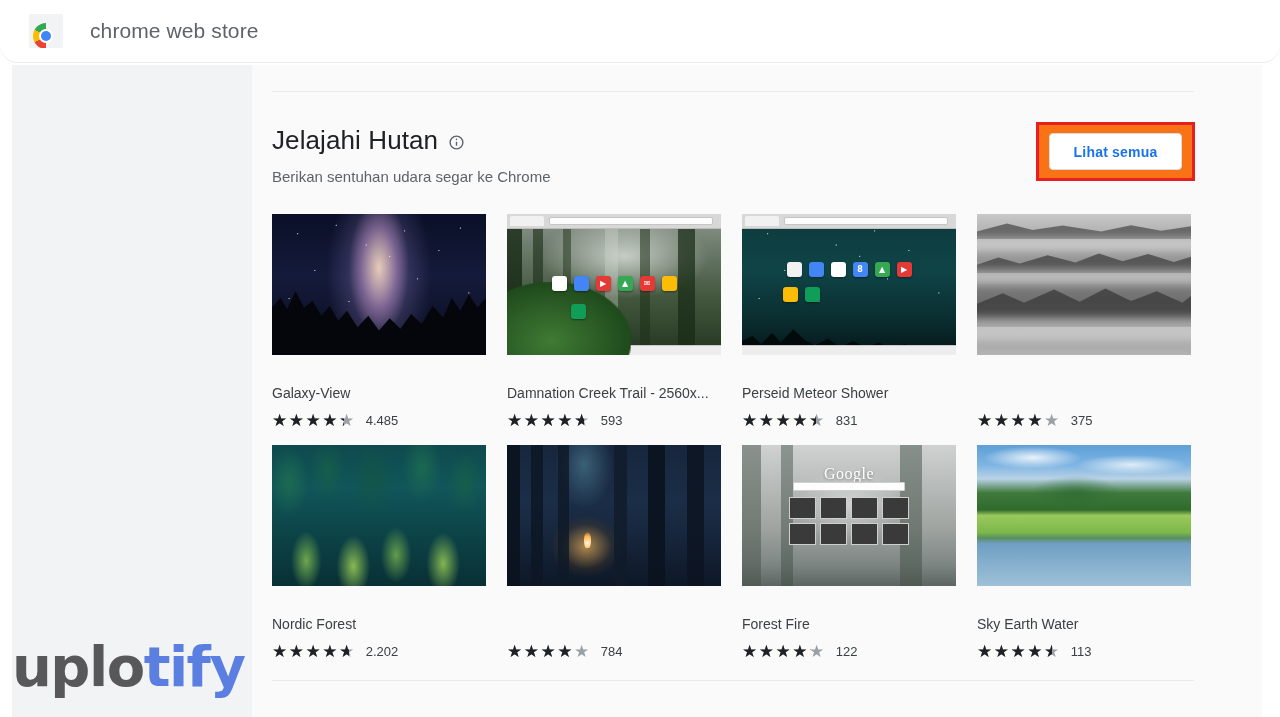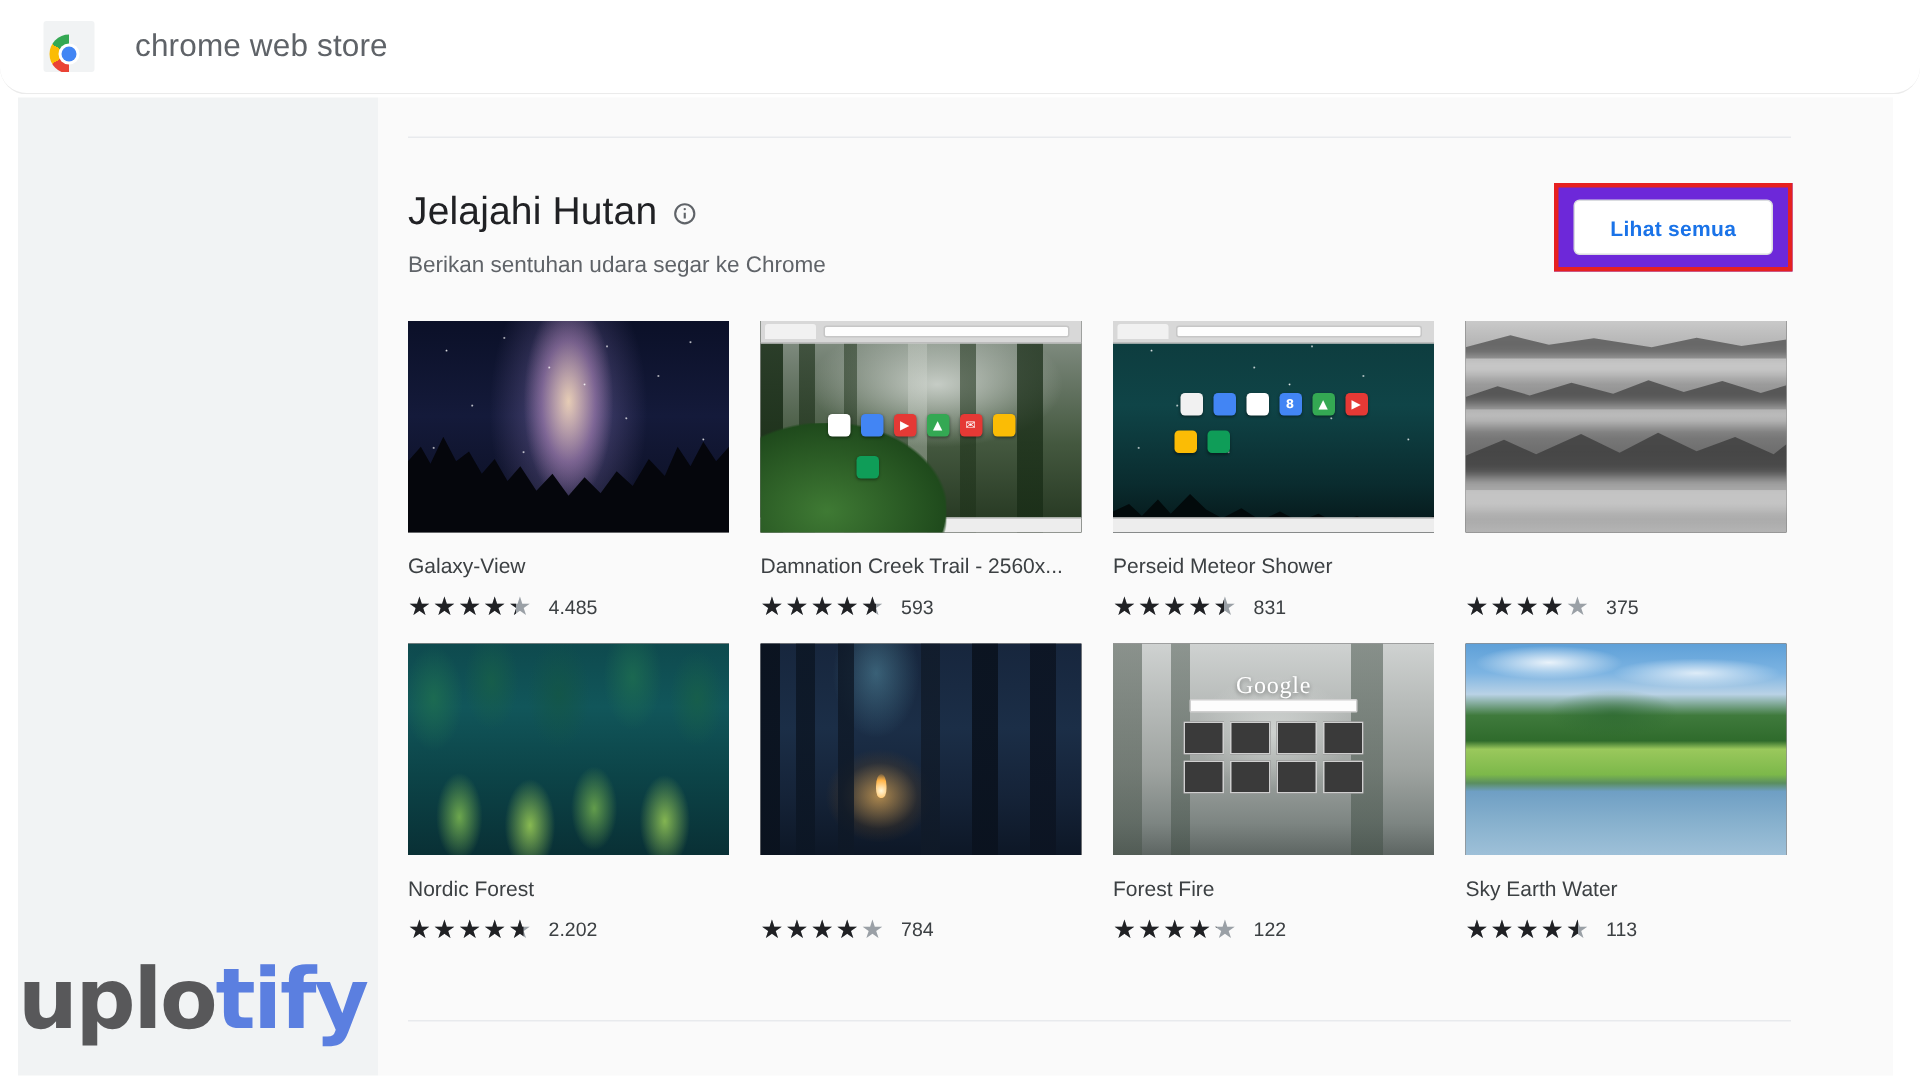--- a/index.html
+++ b/index.html
@@ -95,21 +95,21 @@
   }
   .sec-sub {
     margin-top: 12px;
     font-size: 15px; color: #5f6368;
   }
 
   .seeall-wrap {
     position: absolute; left: 784px; top: 57px;
     border: 3px solid #e62020;
     padding: 8px 10px;
-    background: #6d28d9;
+    background: #f97316;
   }
   .seeall-btn {
     width: 133px; height: 37px;
     border: 1px solid #dadce0;
     border-radius: 4px;
     background: #ffffff;
     color: #1a73e8;
     font-size: 14px; font-weight: 600;
     font-family: "Liberation Sans", sans-serif;
     letter-spacing: .2px;
@@ -125,21 +125,21 @@
     column-gap: 21px;
     row-gap: 17px;
   }
   .card { width: 214px; cursor: pointer; }
   .thumb {
     width: 214px; height: 141px;
     position: relative; overflow: hidden;
     background: #222;
   }
   .card-title {
-    margin-top: 14px;
+    margin-top: 30px;
     font-size: 14px; color: #3c4043;
     white-space: nowrap; overflow: hidden; text-overflow: ellipsis;
     height: 17px;
   }
   .rating-row {
     margin-top: 10px;
     display: flex; align-items: center;
   }
   .stars { position: relative; line-height: 1; height: 16px; }
   .stars .bg, .stars .fg {

